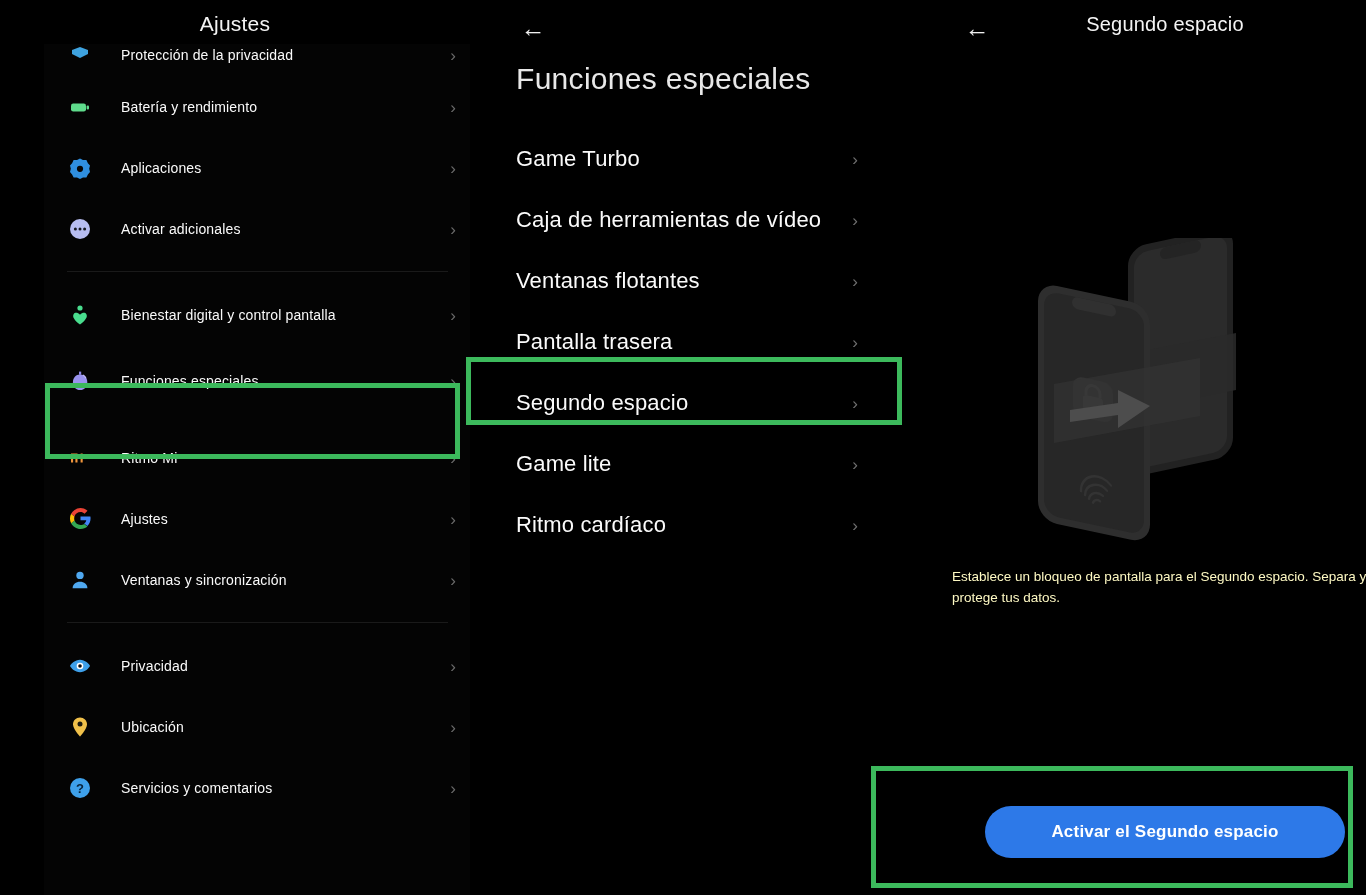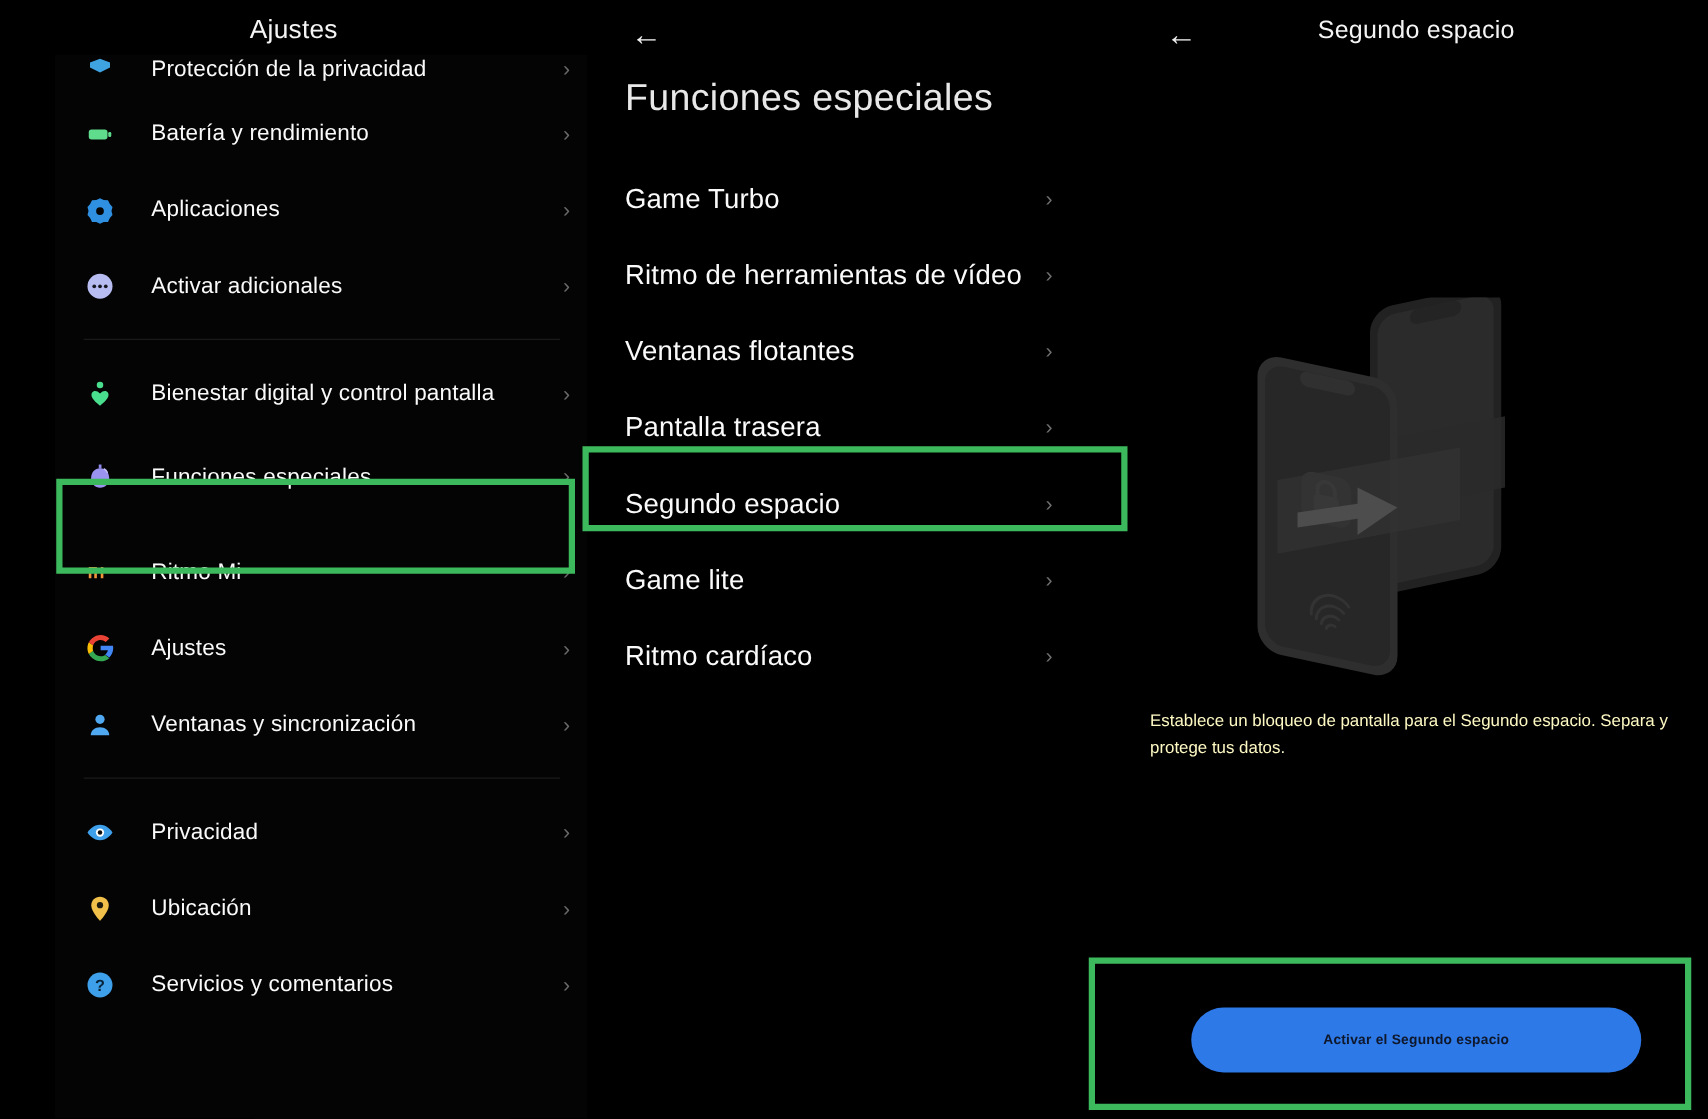--- a/index.html
+++ b/index.html
@@ -7,20 +7,21 @@
     width: 1366px; height: 895px;
     background: #000;
     font-family: "Liberation Sans", sans-serif;
     overflow: hidden;
   }
   #app {
     position: relative;
     width: 1366px; height: 895px;
     background: #000;
     display: flex;
+    gap: 16px;
   }
 
   
   .pane-left {
     position: relative;
     width: 470px; height: 895px;
     background: #000;
     flex: 0 0 470px;
     overflow: hidden;
   }
@@ -61,21 +62,21 @@
   .srow .s-ico {
     position: absolute;
     left: 68px; top: 50%;
     transform: translateY(-50%);
     width: 24px; height: 24px;
     display: flex; align-items: center; justify-content: center;
   }
   .srow .s-lbl {
     margin-left: 53px;
     color: #fafafa;
-    font-size: 18px;
+    font-size: 14px;
     font-weight: 400;
     letter-spacing: .15px;
     white-space: nowrap;
   }
   .srow .s-chev {
     position: absolute;
     right: 14px; top: 50%;
     transform: translateY(-50%);
     color: #6a6a6a;
     font-size: 17px;
@@ -182,22 +183,22 @@
   }
   .r-cta-wrap {
     position: absolute;
     left: 0; top: 806px; width: 466px;
     display: flex; justify-content: center;
   }
   .r-cta {
     width: 360px; height: 52px;
     border-radius: 26px;
     background: #2d79e8;
-    color: #0f172a;
-    font-size: 11px;
+    color: #ffffff;
+    font-size: 17px;
     font-weight: 700;
     display: flex; align-items: center; justify-content: center;
     border: none;
     cursor: pointer;
     letter-spacing: .2px;
     font-family: "Liberation Sans", sans-serif;
   }
 
   
   .hlbox {
@@ -372,21 +373,21 @@
   <div class="pane-mid">
     <div class="mid-back">←</div>
     <div class="mid-bigtitle">Funciones especiales</div>
 
     <div class="mid-list">
       <div class="mrow">
         <span class="m-lbl">Game Turbo</span>
         <span class="m-chev">›</span>
       </div>
       <div class="mrow">
-        <span class="m-lbl">Ritmo de herramientas de vídeo</span>
+        <span class="m-lbl">Caja de herramientas de vídeo</span>
         <span class="m-chev">›</span>
       </div>
       <div class="mrow">
         <span class="m-lbl">Ventanas flotantes</span>
         <span class="m-chev">›</span>
       </div>
       <div class="mrow">
         <span class="m-lbl">Pantalla trasera</span>
         <span class="m-chev">›</span>
       </div>

